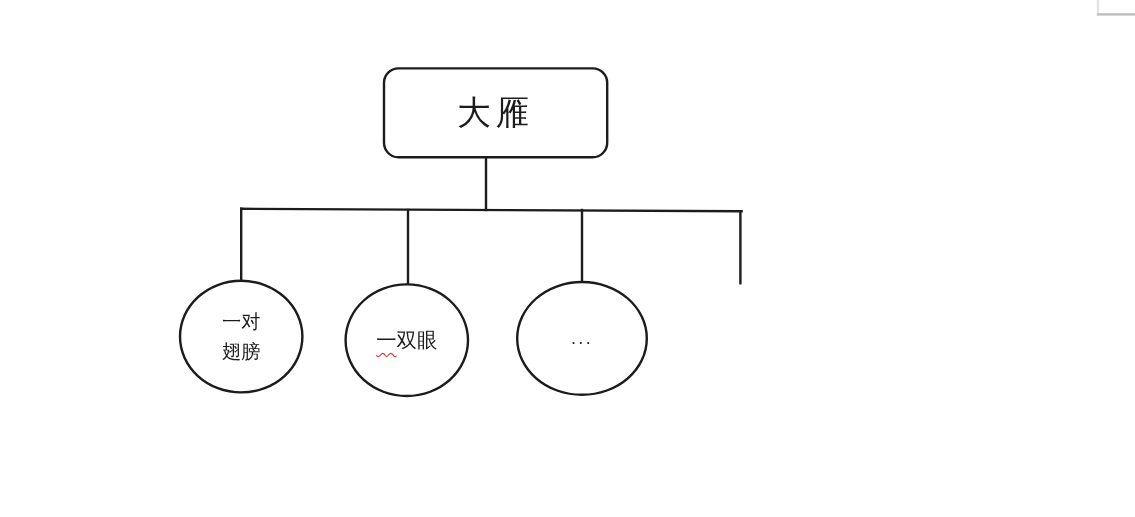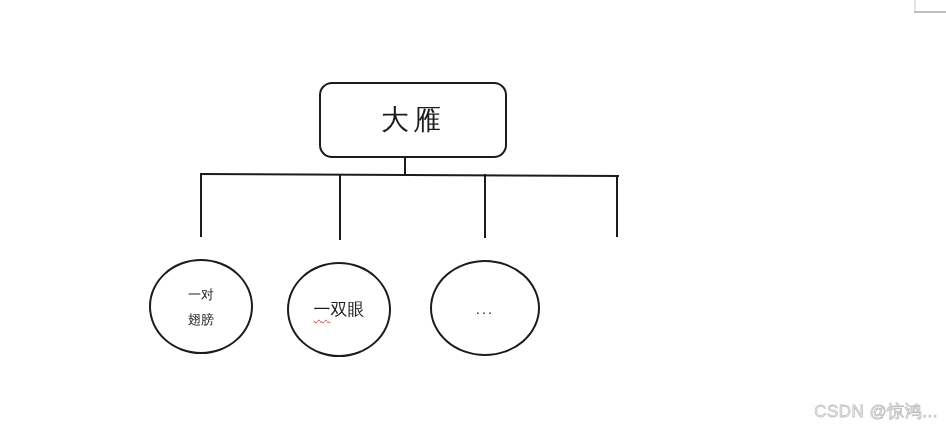--- a/index.html
+++ b/index.html
@@ -6,28 +6,28 @@
   body{
     width:946px;height:431px;position:relative;overflow:hidden;
     background:#ffffff;
     font-family:"Liberation Sans","DejaVu Sans",sans-serif;
   }
   .canvas{position:absolute;left:0;top:0;width:946px;height:431px;}
   .connectors{position:absolute;left:0;top:0;}
   .node{
     position:absolute;display:flex;align-items:center;justify-content:center;
     background:#ffffff;border:2px solid #1c1c1c;box-sizing:border-box;
-    color:#1c1c1c;text-align:center;margin-top:26px;
+    color:#1c1c1c;text-align:center;
   }
   .root-node{
     left:319px;top:56px;width:188px;height:76px;
     border-radius:13px;font-size:28px;letter-spacing:4px;
   }
   .circle{border-radius:50%;}
-  #node-wings{left:149px;top:233px;width:104px;height:95px;font-size:13px;line-height:25px;}
+  #node-wings{left:149px;top:233px;width:104px;height:95px;font-size:16px;line-height:25px;}
   #node-eyes{left:287px;top:236px;width:104px;height:95px;font-size:17px;}
   #node-ellipsis{left:430px;top:234px;width:110px;height:96px;font-size:15px;letter-spacing:2px;}
   #node-mouth{left:562px;top:233px;width:106px;height:97px;font-size:17px;letter-spacing:1px;}
   .squiggle{
     text-decoration-line:underline;
     text-decoration-style:wavy;
     text-decoration-color:#e23b3b;
     text-decoration-thickness:1px;
     text-underline-offset:4px;
   }
@@ -73,15 +73,14 @@
   </div>
 
   <div class="node circle" id="node-ellipsis">
     <span>...</span>
   </div>
 
 
   <div class="corner-v"></div>
   <div class="corner-h"></div>
 
-  <div class="watermark">CSDN @惊鸿...</div>
 
 </div>
 
 </body></html>

